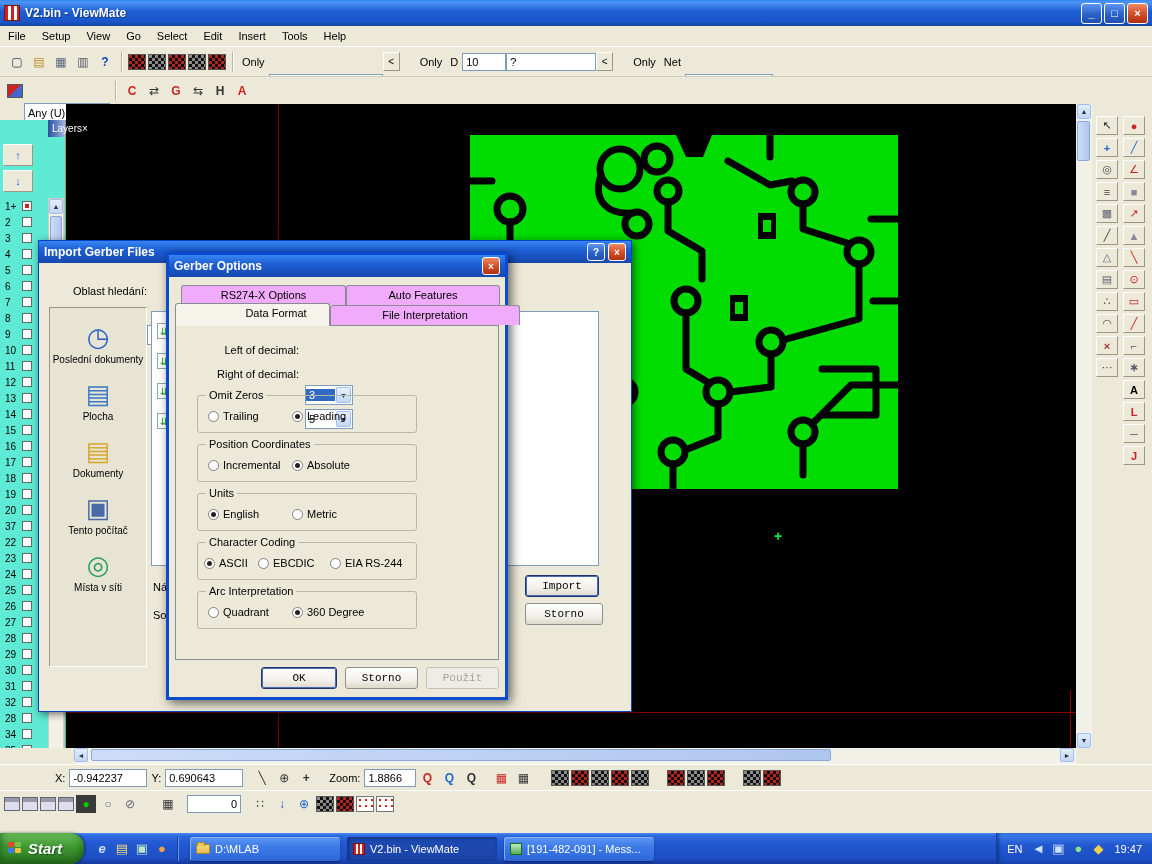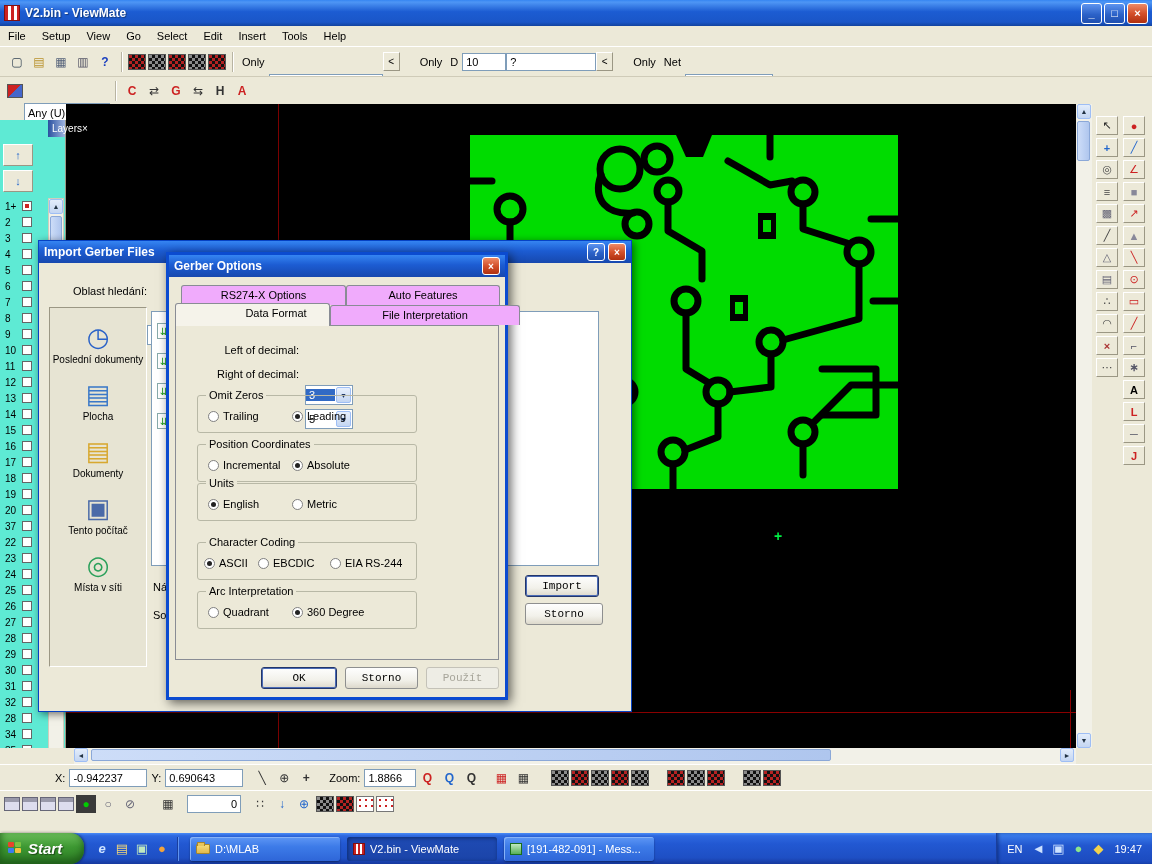--- a/index.html
+++ b/index.html
@@ -665,21 +665,21 @@
       <div class="group-opts">
         <label style="width:84px">
           <span class="radio"></span><span class="rlabel">Incremental</span>
         </label>
         <label>
           <span class="radio on"></span><span class="rlabel">Absolute</span>
         </label>
       </div>
     </div>
 
-    <div class="group" style="left:28px;top:228px;width:220px;height:38px;z-index:3">
+    <div class="group" style="left:28px;top:238px;width:220px;height:38px;z-index:3">
       <span class="group-title">Units</span>
       <div class="group-opts">
         <label style="width:84px">
           <span class="radio on"></span><span class="rlabel">English</span>
         </label>
         <label>
           <span class="radio"></span><span class="rlabel">Metric</span>
         </label>
       </div>
     </div>

